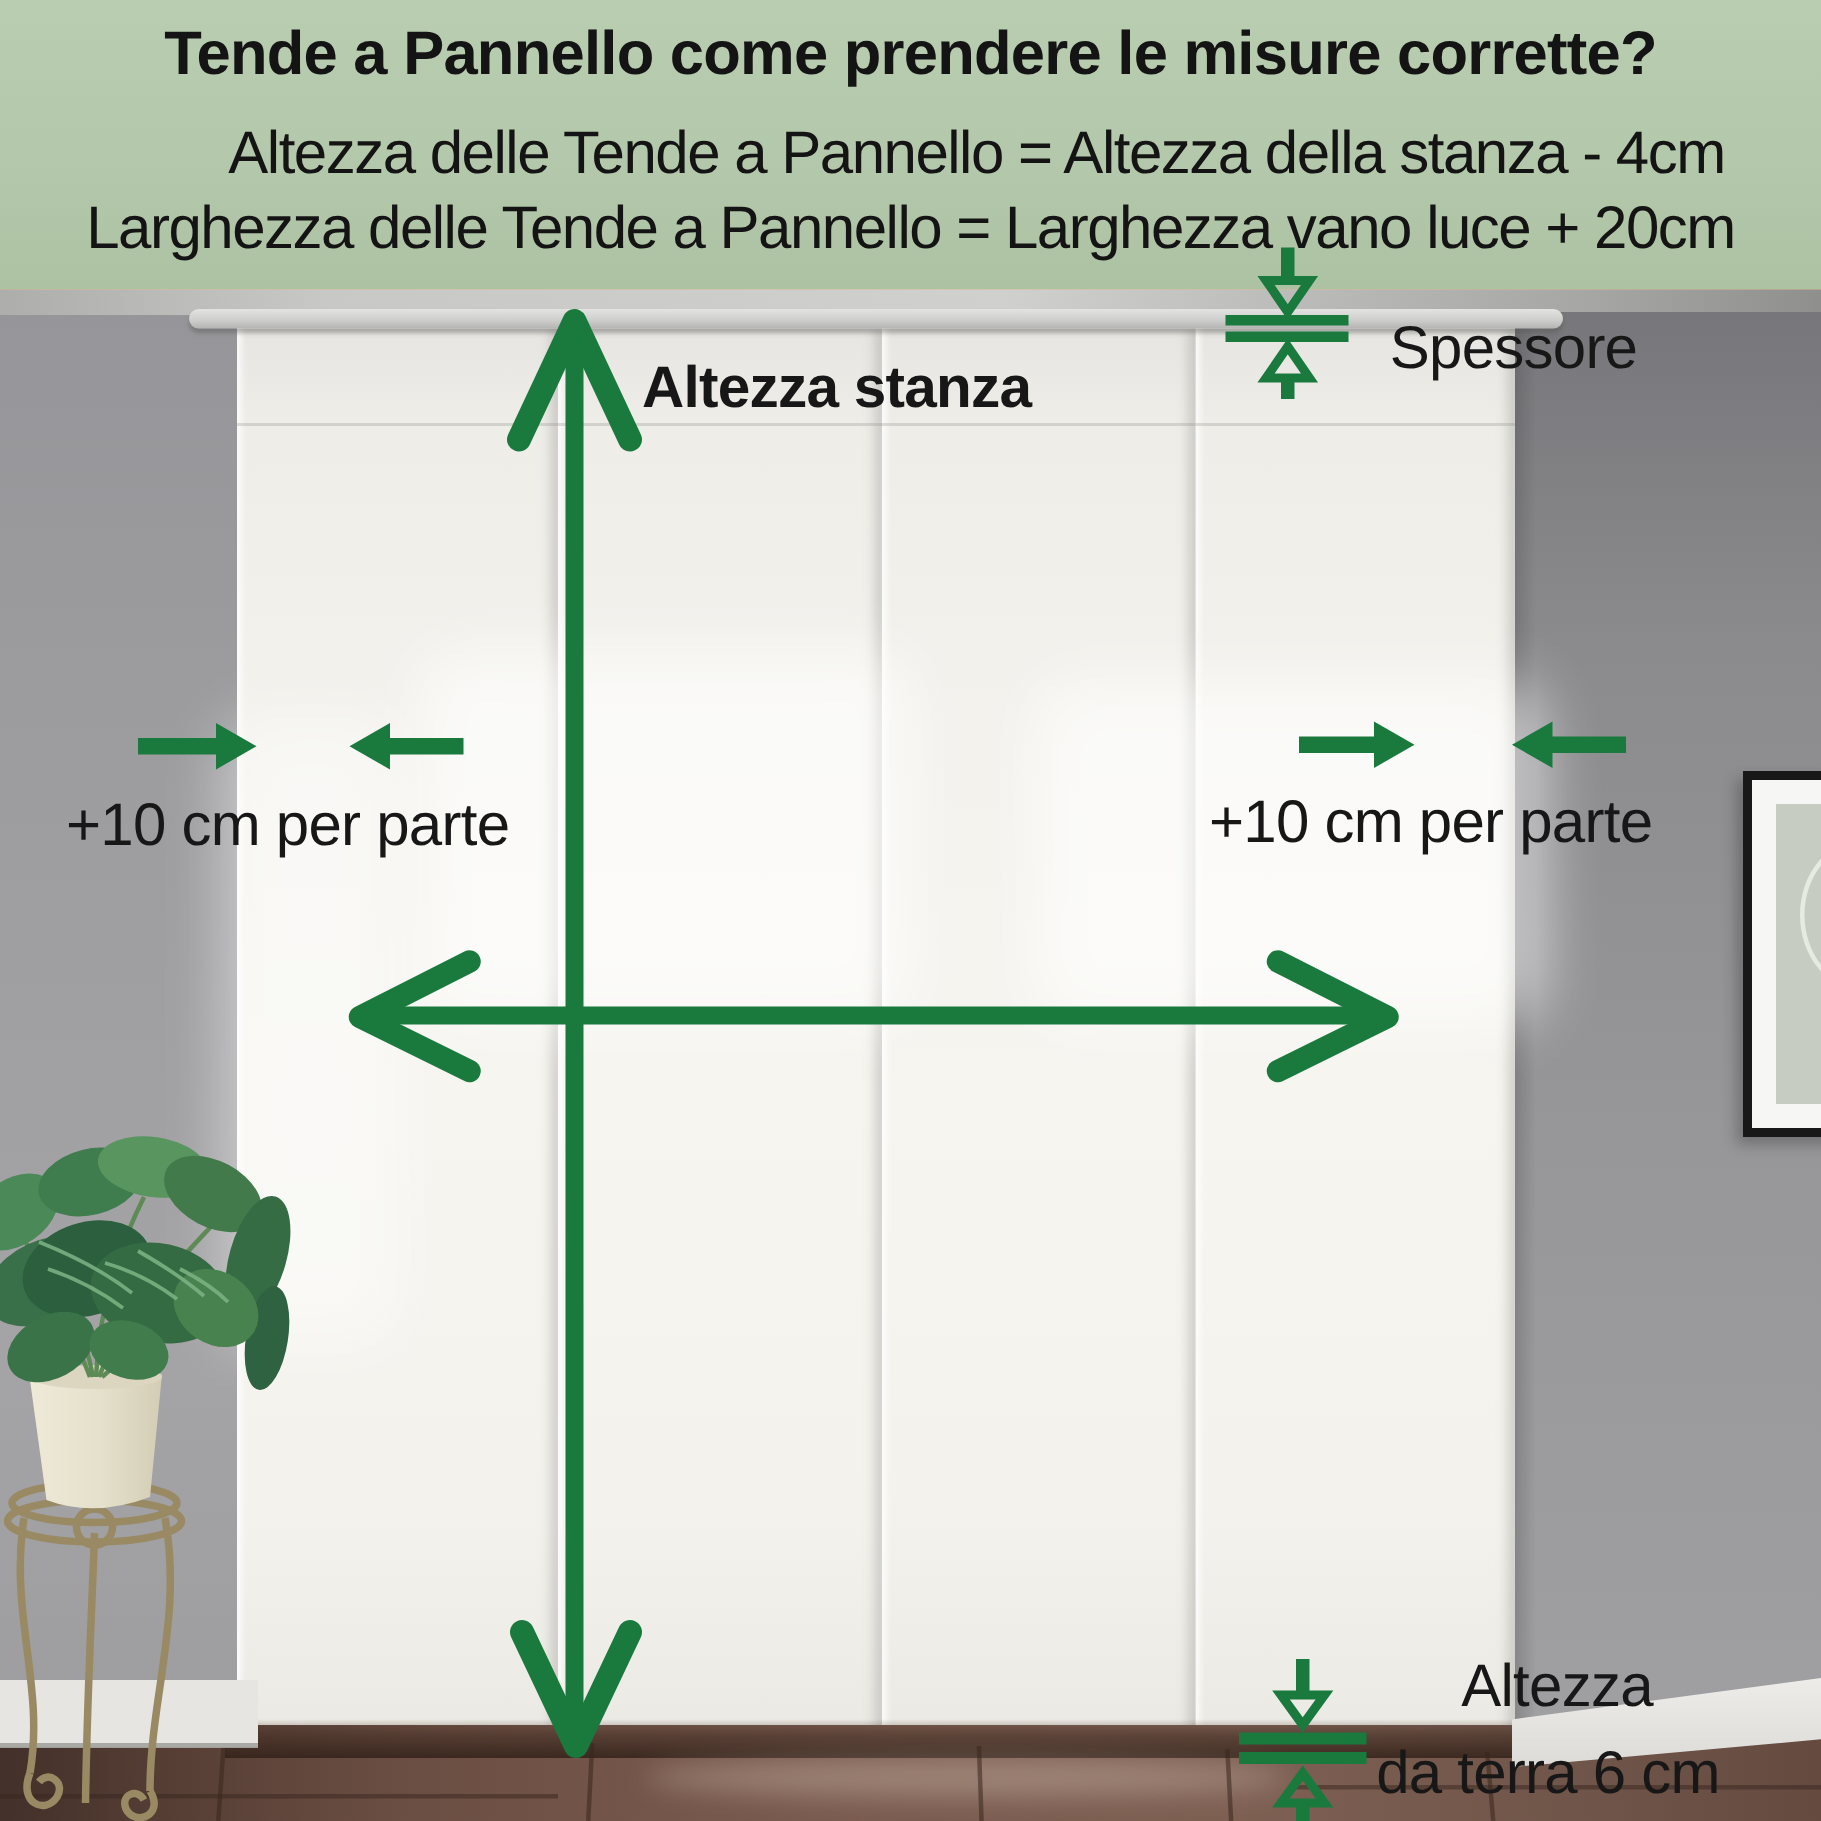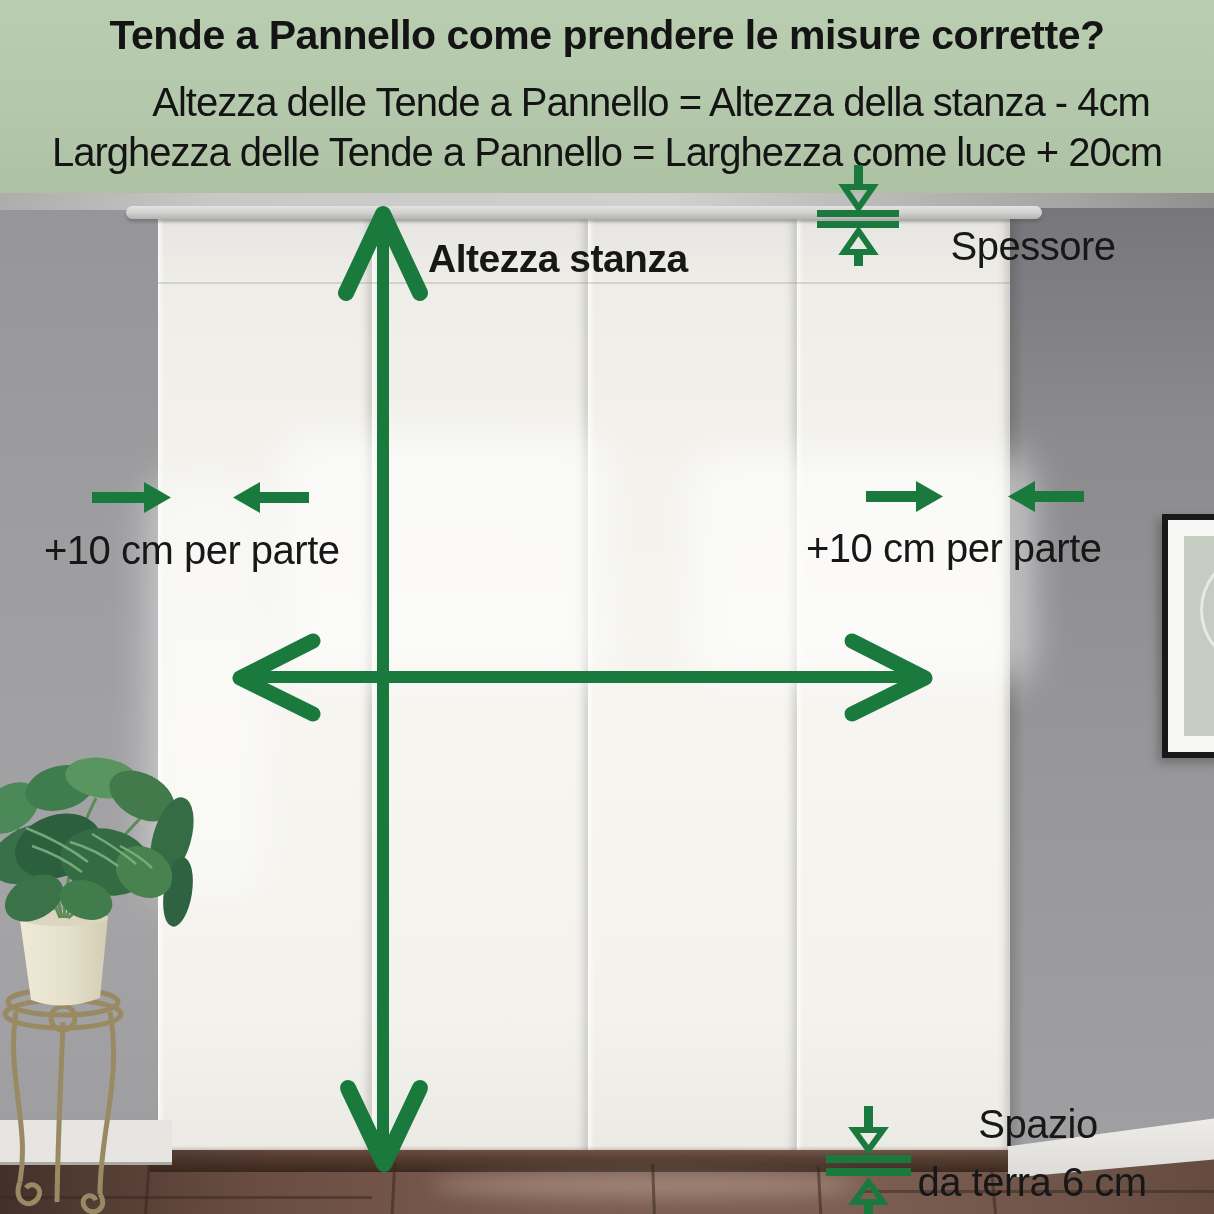--- a/index.html
+++ b/index.html
@@ -78,21 +78,21 @@
   .ho{fill:none;stroke:var(--accent);stroke-width:6;}
 </style>
 </head>
 <body>
 
 <div class="stage">
 
   <div class="hdr">
     <div class="hdr-title">Tende a Pannello come prendere le misure corrette?</div>
     <div class="hdr-line l2">Altezza delle Tende a Pannello = Altezza della stanza - 4cm</div>
-    <div class="hdr-line l3">Larghezza delle Tende a Pannello = Larghezza come luce + 20cm</div>
+    <div class="hdr-line l3">Larghezza delle Tende a Pannello = Larghezza vano luce + 20cm</div>
   </div>
 
   <div class="ceiling"></div>
   <div class="wall-left"></div>
   <div class="wall-right"></div>
   <div class="wall-right-corner"></div>
 
   <div class="curtains">
     <div class="panel" style="left:0;width:214px;"></div>
     <div class="panel" style="left:214px;width:216px;"></div>
@@ -216,16 +216,16 @@
       <rect class="fl" x="826" y="1155" width="85" height="8"></rect>
       <rect class="fl" x="826" y="1168" width="85" height="8"></rect>
       <path class="ho" d="M854 1202 L868.5 1182 L883 1202 Z"></path>
       <rect class="fl" x="864" y="1203" width="9" height="11"></rect>
     </g>
   </svg>
 
   <div class="lbl bold" style="left:428px;top:237px;text-align:right;">Altezza stanza</div>
   <div class="lbl" style="left:44px;top:528px;">+10 cm per parte</div>
   <div class="lbl" style="left:806px;top:526px;">+10 cm per parte</div>
-  <div class="lbl ctr" style="left:1009px;top:224px;margin-left:24px;">Spessore</div>
-  <div class="lbl ctr" style="left:1038px;top:1102px;">Spazio</div>
+  <div class="lbl ctr" style="left:1009px;top:210px;">Spessore</div>
+  <div class="lbl ctr" style="left:1038px;top:1102px;">Altezza</div>
   <div class="lbl ctr" style="left:1032px;top:1160px;">da terra 6 cm</div>
 </div>
 
 </body></html>

